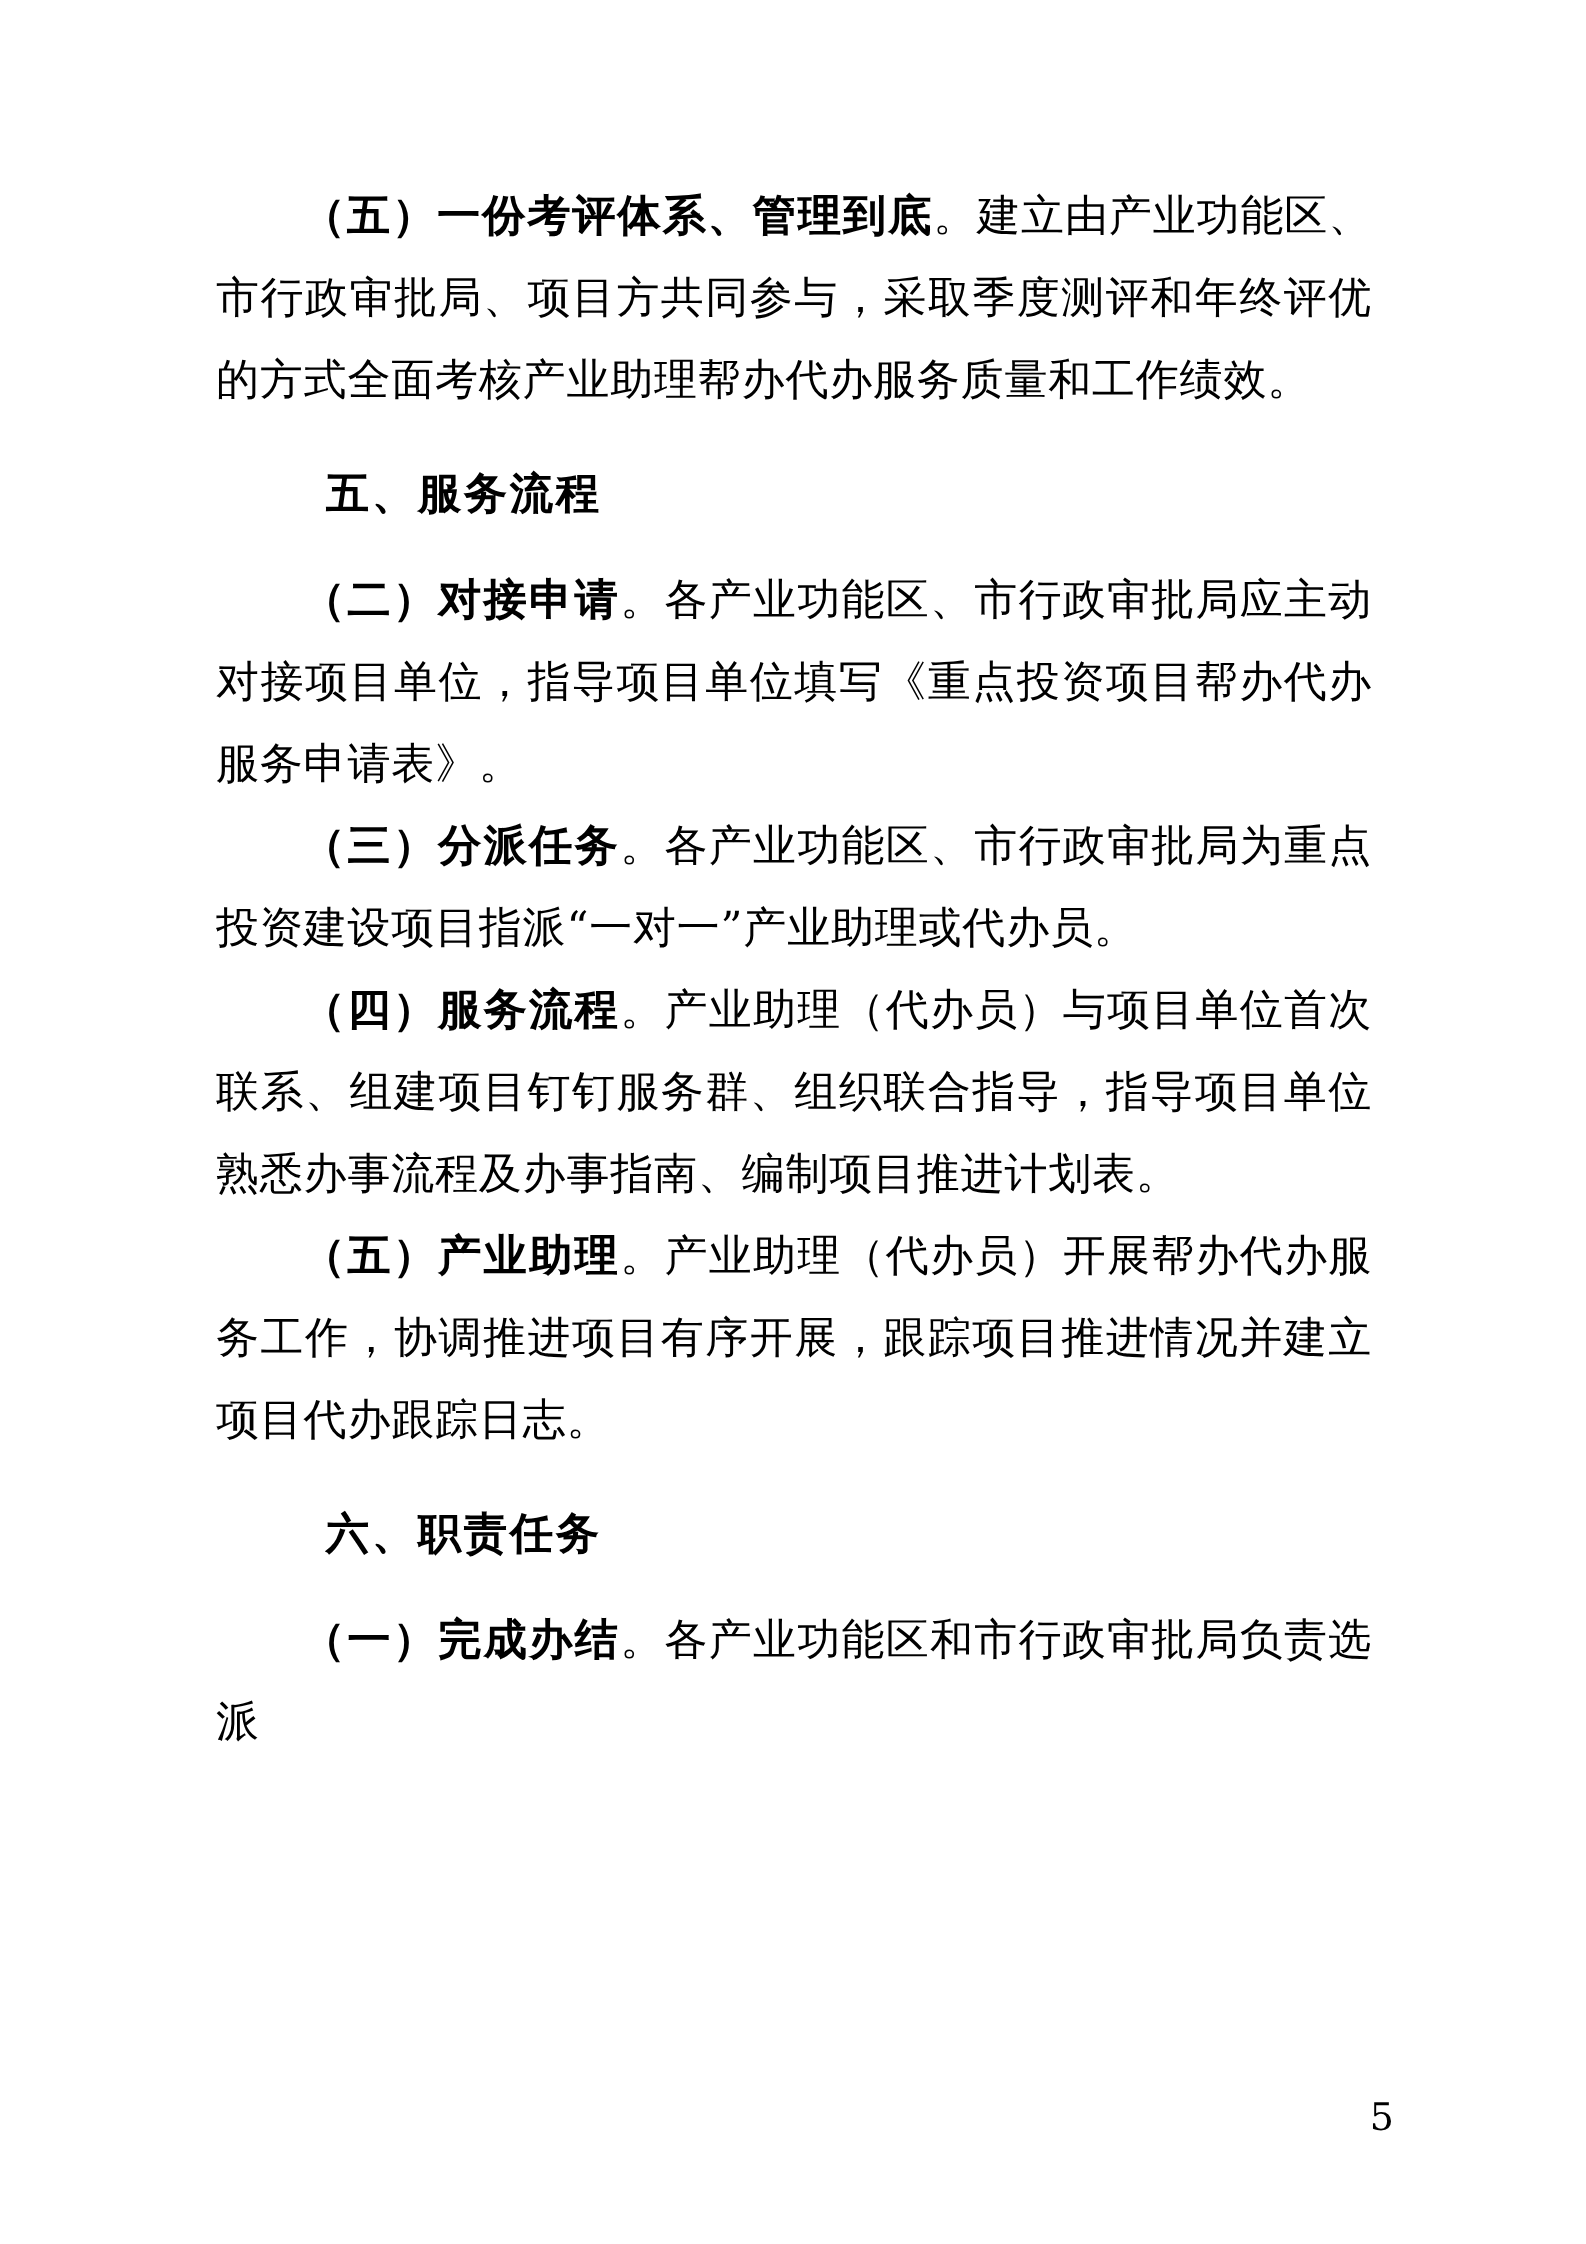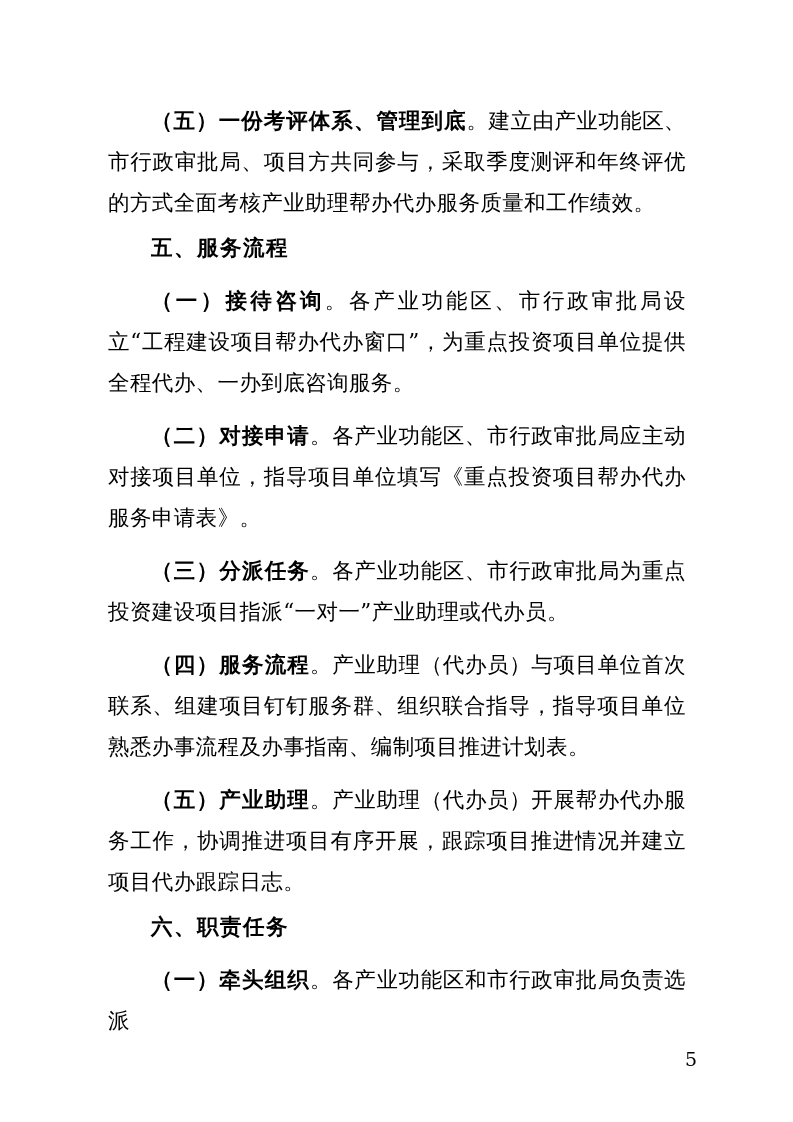--- a/index.html
+++ b/index.html
@@ -28,32 +28,32 @@
     left: 108px;
     top: 88px;
     width: 578px;
   }
   .para {
     font-size: 21.5px;
     line-height: 41px;
     text-align: justify;
     text-justify: inter-ideograph;
     letter-spacing: 0.4px;
-    margin: 12px 0 0 0;
+    margin: 0 0 0 0;
     text-indent: 2em;
     font-family: "DejaVu Serif", "Liberation Serif", serif;
   }
   .para .lead {
     font-weight: bold;
     letter-spacing: 1px;
   }
   .heading {
     font-size: 21.5px;
     line-height: 41px;
-    margin: 0;
+    margin: 12px;
     text-indent: 2em;
     font-weight: bold;
     letter-spacing: 1.5px;
     font-family: "DejaVu Serif", "Liberation Serif", serif;
   }
   .blockgap {
     height: 4px;
   }
   .page-number {
     position: absolute;
@@ -68,32 +68,31 @@
 <body>
 
 <div class="page">
   <div class="content">
 
     <p class="para"><span class="lead">（五）一份考评体系、管理到底</span><span>。建立由产业功能区、市行政审批局、项目方共同参与，采取季度测评和年终评优的方式全面考核产业助理帮办代办服务质量和工作绩效。</span></p>
     <div class="blockgap"></div>
 
     <p class="heading">五、服务流程</p>
 
-    <p class="para"><span class="lead">（一）接待咨询</span><span>。各产业功能区、市行政审批局设立“工程建设项目帮办代办窗口”，为重点投资项目单位提供全程代办、一办到底咨询服务。</span></p>
 
     <p class="para"><span class="lead">（二）对接申请</span><span>。各产业功能区、市行政审批局应主动对接项目单位，指导项目单位填写《重点投资项目帮办代办服务申请表》。</span></p>
 
     <p class="para"><span class="lead">（三）分派任务</span><span>。各产业功能区、市行政审批局为重点投资建设项目指派“一对一”产业助理或代办员。</span></p>
 
     <p class="para"><span class="lead">（四）服务流程</span><span>。产业助理（代办员）与项目单位首次联系、组建项目钉钉服务群、组织联合指导，指导项目单位熟悉办事流程及办事指南、编制项目推进计划表。</span></p>
 
     <p class="para"><span class="lead">（五）产业助理</span><span>。产业助理（代办员）开展帮办代办服务工作，协调推进项目有序开展，跟踪项目推进情况并建立项目代办跟踪日志。</span></p>
 
     <div class="blockgap"></div>
 
     <p class="heading">六、职责任务</p>
 
-    <p class="para"><span class="lead">（一）牵头组织</span><span>。各产业功能区和市行政审批局负责选派</span></p>
+    <p class="para"><span class="lead">（一）完成办结</span><span>。各产业功能区和市行政审批局负责选派</span></p>
 
   </div>
 
   <div class="page-number">5</div>
 </div>
 
 </body></html>

